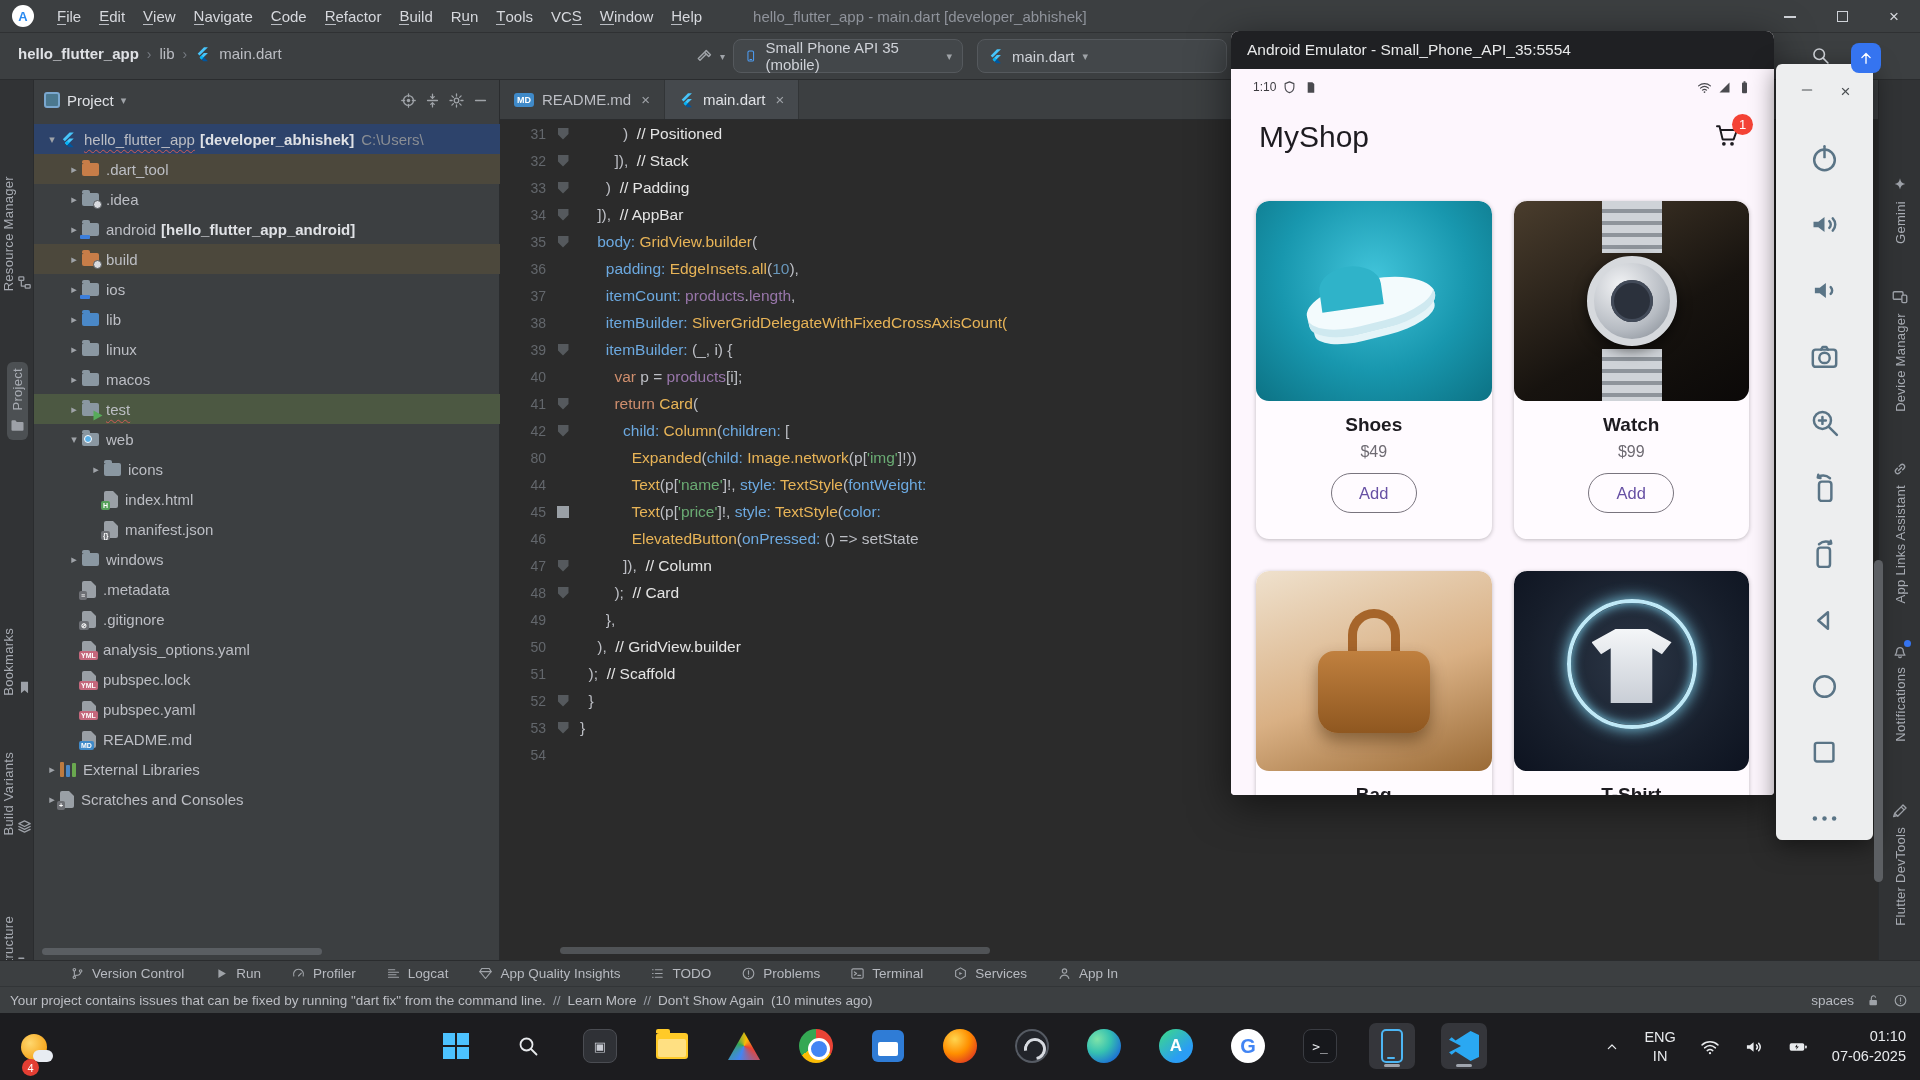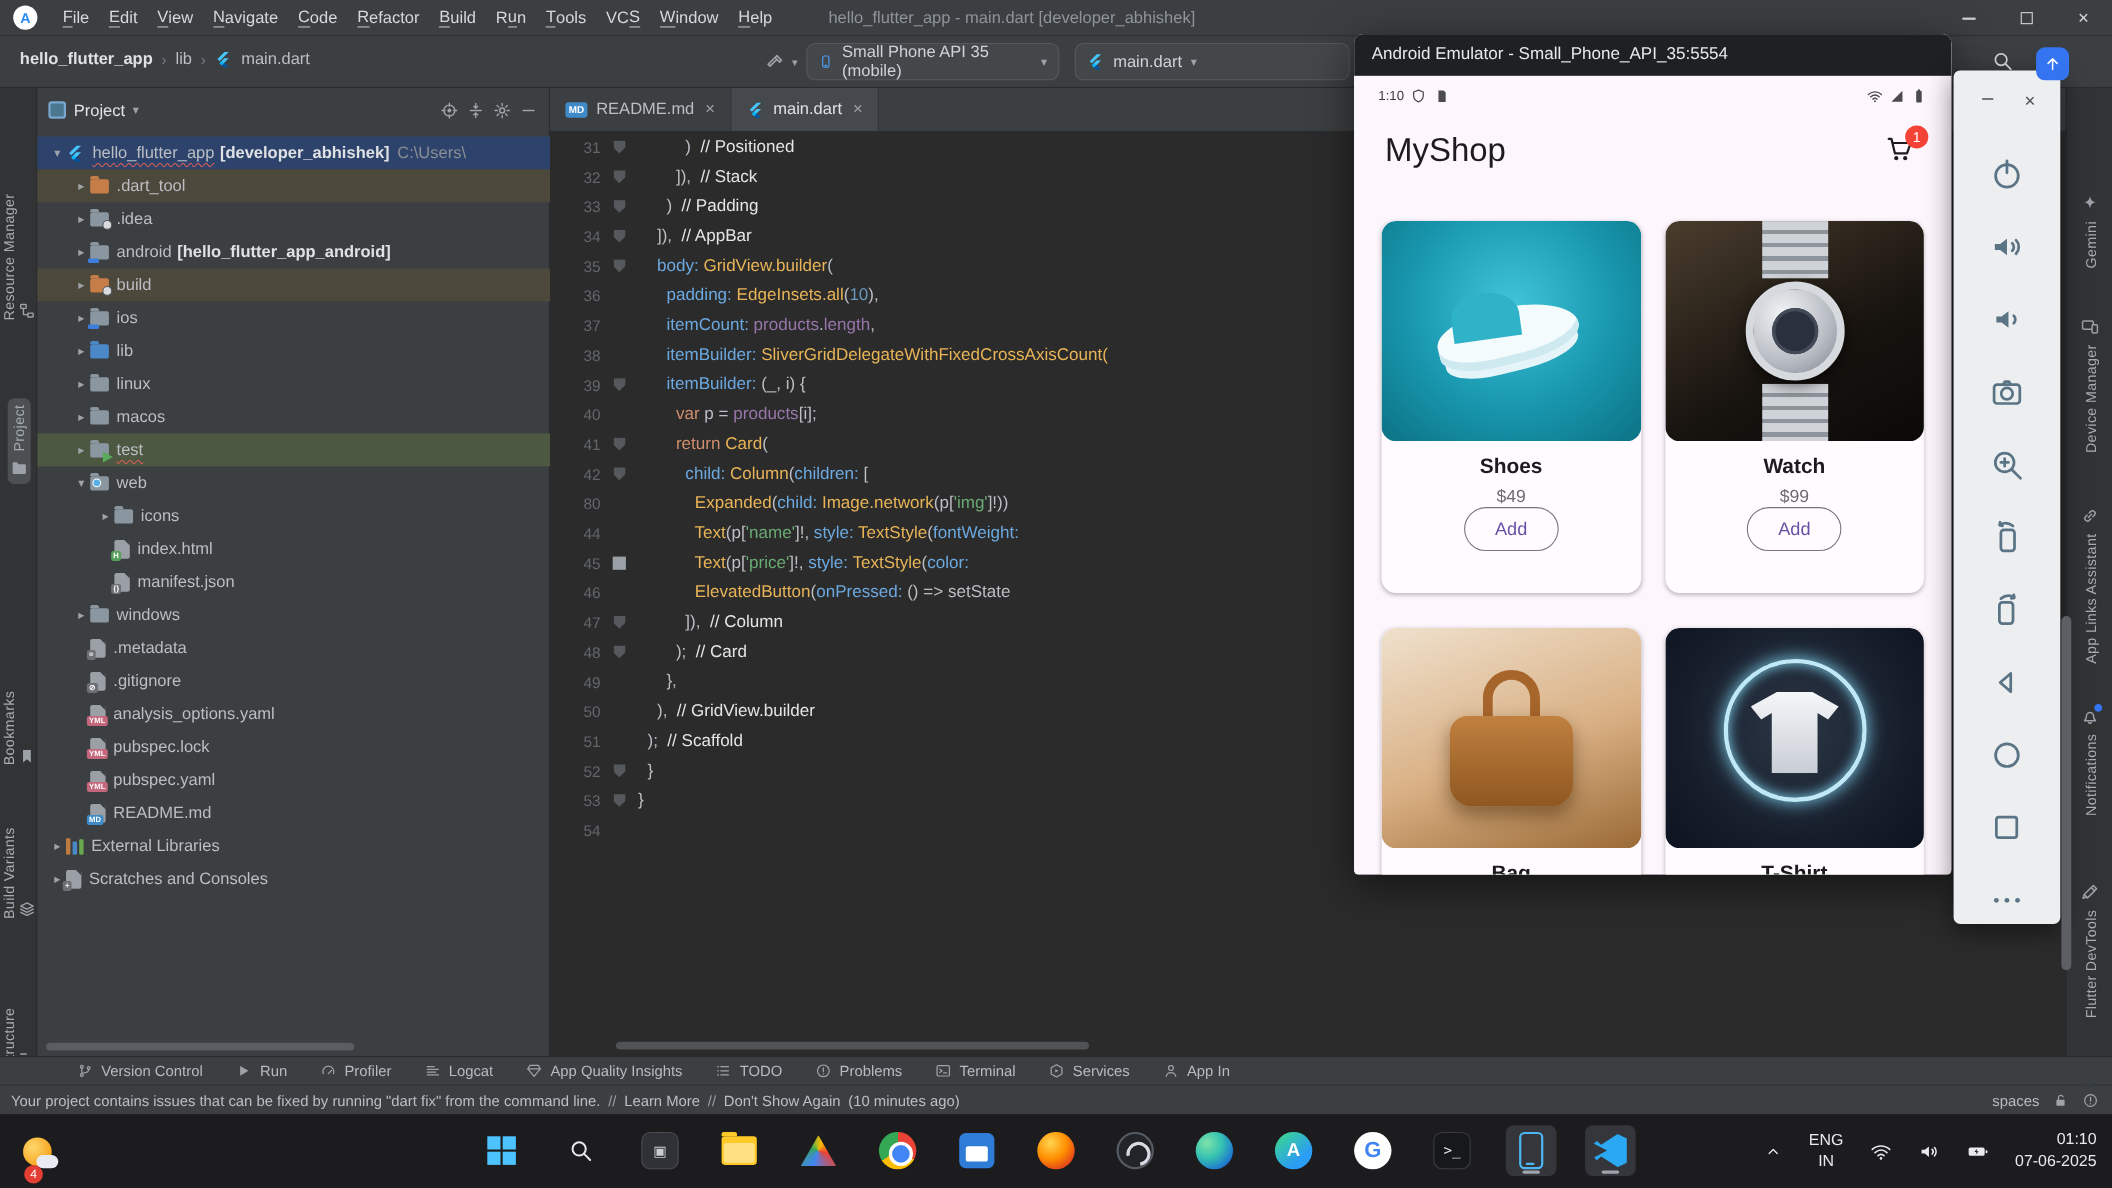--- a/index.html
+++ b/index.html
@@ -117,21 +117,21 @@
   #emu-appbar{height:64px;display:flex;align-items:center;padding:0 28px;}
   #app-title{font-size:30px;color:#1d1b20;}
   #cart-wrap{margin-left:auto;position:relative;width:34px;height:34px;color:#1d1b20;}
   #cart-wrap .icn{width:30px;height:30px;}
   #cart-badge{position:absolute;right:-7px;top:-6px;min-width:21px;height:21px;border-radius:11px;background:#f44336;color:#fff;font-size:13px;display:flex;align-items:center;justify-content:center;padding:0 4px;}
   #prod-grid{position:absolute;left:0;top:116px;right:0;bottom:0;display:grid;grid-template-columns:1fr 1fr;gap:32px 22px;padding:16px 25px;align-content:start;}
   .pcard{background:#fffbff;border-radius:13px;box-shadow:0 1px 4px rgba(0,0,0,.25);height:338px;display:flex;flex-direction:column;align-items:center;overflow:hidden;}
   .pimg{width:100%;height:200px;border-radius:13px;position:relative;overflow:hidden;flex:none;}
   .pname{font-weight:bold;font-size:19px;color:#1d1b20;margin-top:13px;}
   .pprice{font-size:16px;color:#6e6a72;margin-top:7px;}
-  .padd{width:86px;height:40px;border:1px solid #79747e;border-radius:20px;background:transparent;color:#6750a4;font-size:16.5px;display:flex;align-items:center;justify-content:center;}
+  .padd{margin-top:12px;width:86px;height:40px;border:1px solid #79747e;border-radius:20px;background:transparent;color:#6750a4;font-size:16.5px;display:flex;align-items:center;justify-content:center;}
   
   .img-shoes{background:radial-gradient(circle at 50% 38%,#41c4da,#1897ae 55%,#0c7284);}
   .shoe{position:absolute;left:50px;top:78px;width:130px;height:52px;background:#f3fbfd;border-radius:45% 60% 45% 40%;transform:rotate(-14deg);box-shadow:0 10px 0 -3px #e4f4f8, inset 0 -8px 0 #cfe9f0;}
   .shoe::before{content:'';position:absolute;left:18px;top:-17px;width:62px;height:42px;background:#2fb3c9;border-radius:50% 50% 0 0;transform:rotate(6deg);}
   .img-watch{background:linear-gradient(150deg,#4a3d2d,#17130f 60%,#0b0908);}
   .band{position:absolute;left:88px;width:60px;height:52px;background:repeating-linear-gradient(180deg,#cfd3d8 0 8px,#8e949b 8px 12px);}
   .band.top{top:0;} .band.bot{bottom:0;}
   .dial{position:absolute;left:73px;top:55px;width:90px;height:90px;border-radius:50%;background:radial-gradient(circle at 35% 30%,#f2f3f5,#b7bcc3 60%,#7d848d);border:7px solid #d6d9dd;box-shadow:0 4px 14px rgba(0,0,0,.6);}
   .face{position:absolute;left:17px;top:17px;width:42px;height:42px;border-radius:50%;background:#2b313c;box-shadow:inset 0 0 0 3px #434b59;}
   .img-bag{background:linear-gradient(160deg,#efe1cd,#d9b084 55%,#9a6a35);}

